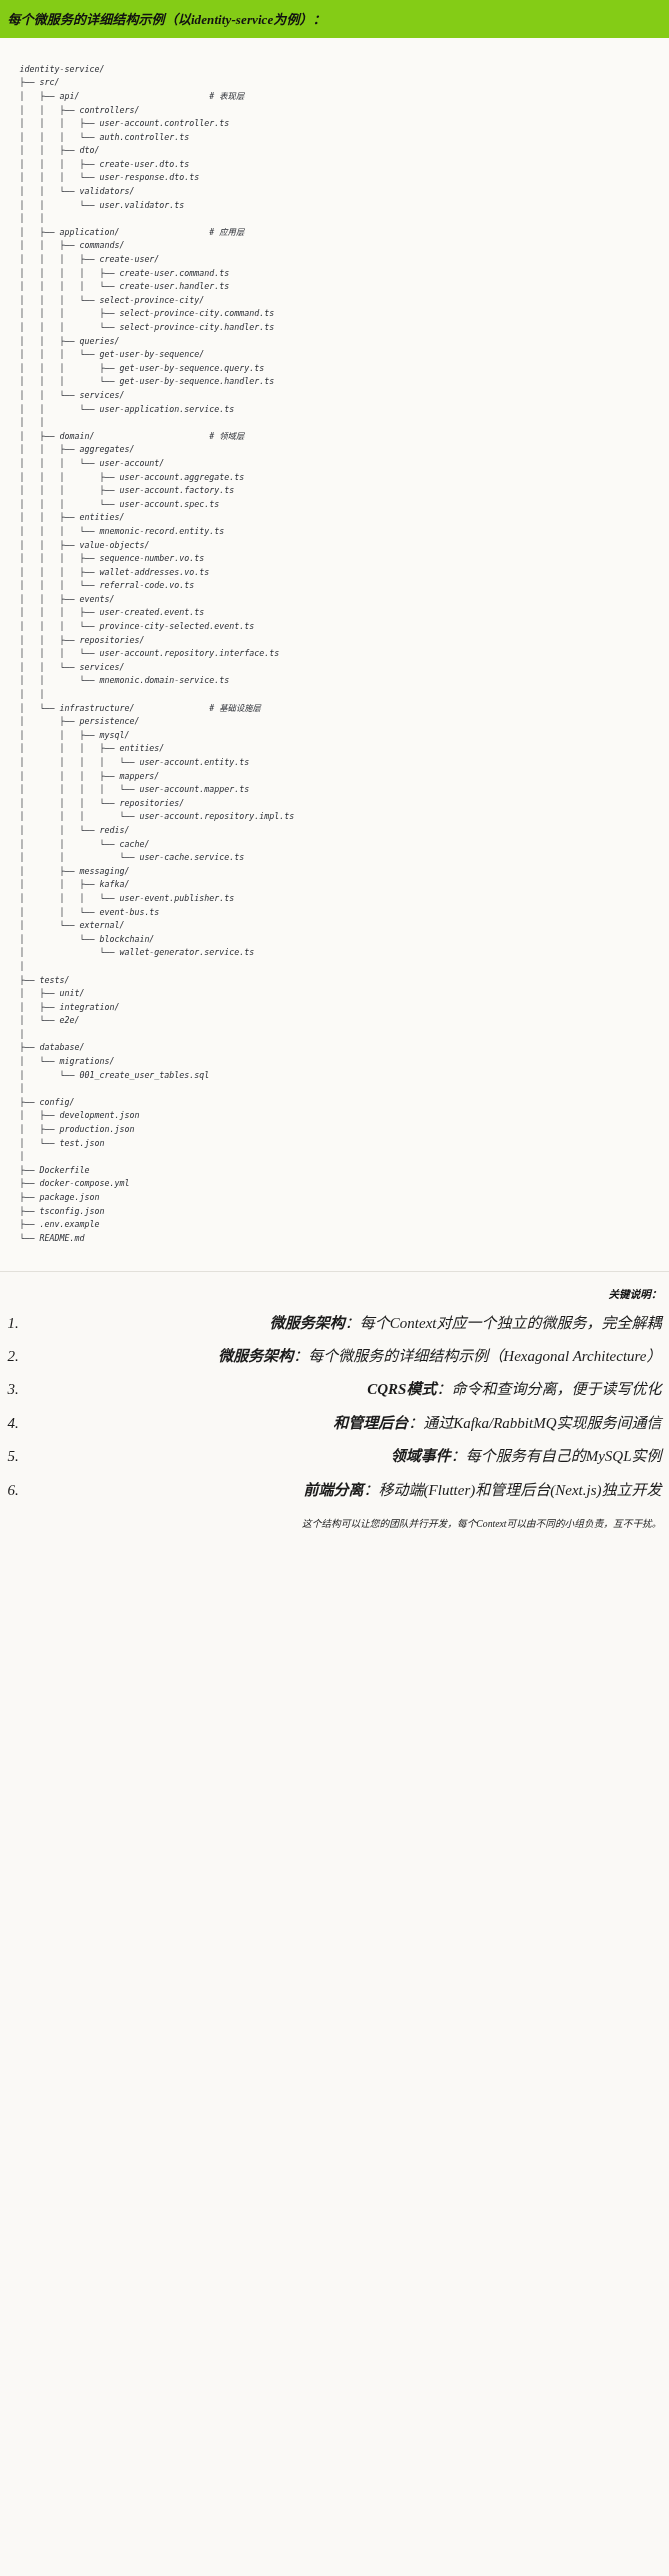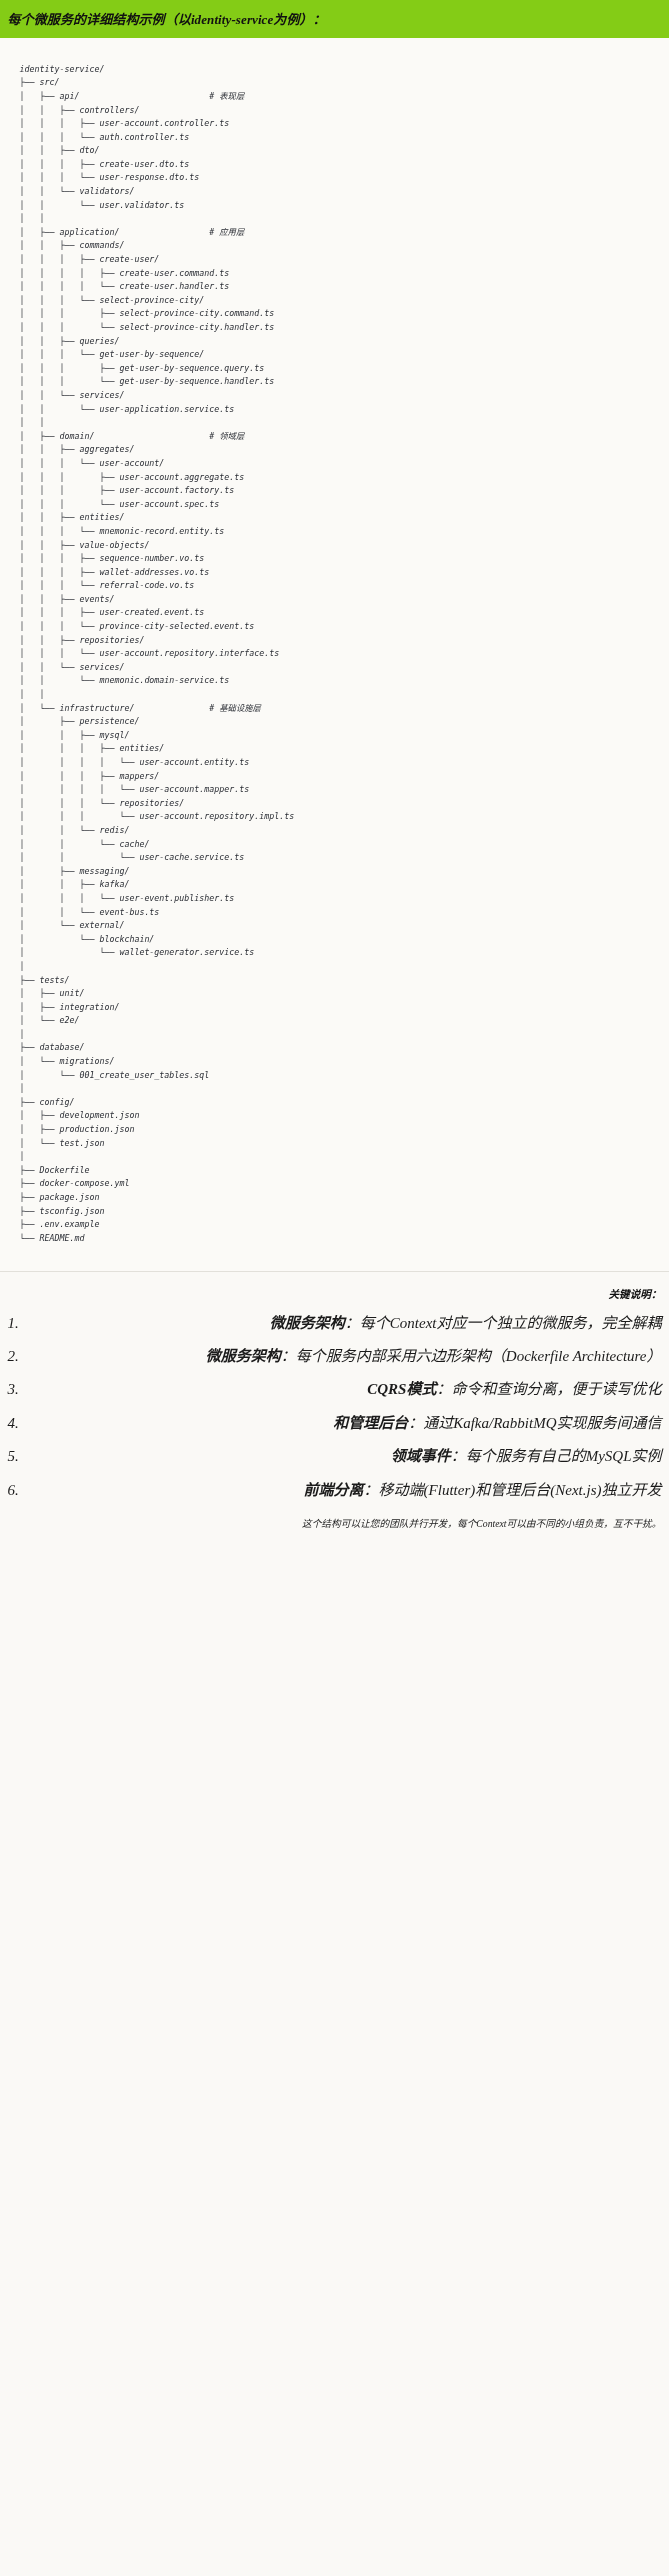--- a/index.html
+++ b/index.html
@@ -201,21 +201,21 @@
   <div class="rule"></div>
 
   <div class="notes">
     <div class="notes-heading">关键说明：</div>
 
     <ol class="key-list">
       <li>
         <span class="kp-term">微服务架构</span><span class="kp-sep">：</span><span class="kp-desc">每个Context对应一个独立的微服务，完全解耦</span>
       </li>
       <li>
-        <span class="kp-term">微服务架构</span><span class="kp-sep">：</span><span class="kp-desc">每个服务内部采用六边形架构（Dockerfile Architecture）</span>
+        <span class="kp-term">微服务架构</span><span class="kp-sep">：</span><span class="kp-desc">每个微服务的详细结构示例（Hexagonal Architecture）</span>
       </li>
       <li>
         <span class="kp-term">CQRS模式</span><span class="kp-sep">：</span><span class="kp-desc">命令和查询分离，便于读写优化</span>
       </li>
       <li>
         <span class="kp-term">和管理后台</span><span class="kp-sep">：</span><span class="kp-desc">通过Kafka/RabbitMQ实现服务间通信</span>
       </li>
       <li>
         <span class="kp-term">领域事件</span><span class="kp-sep">：</span><span class="kp-desc">每个服务有自己的MySQL实例</span>
       </li>

